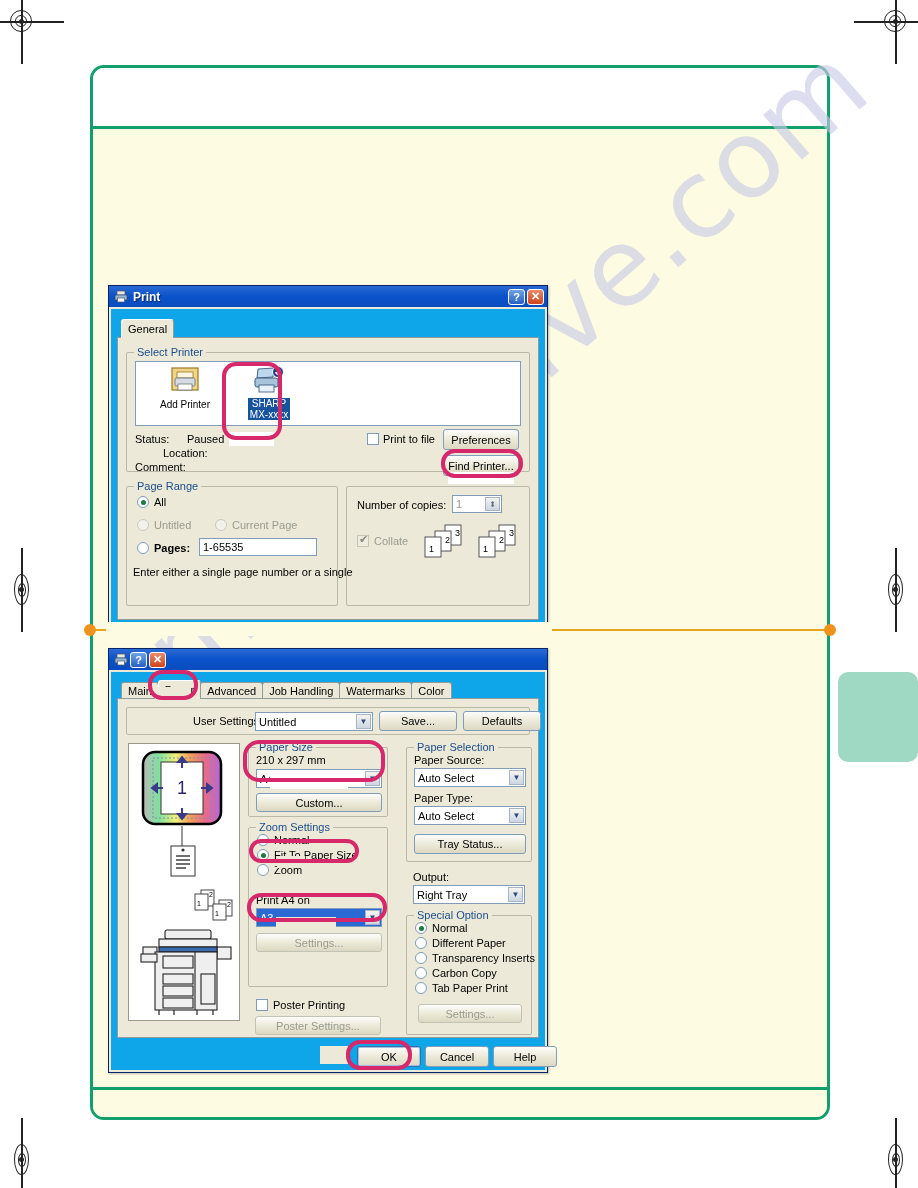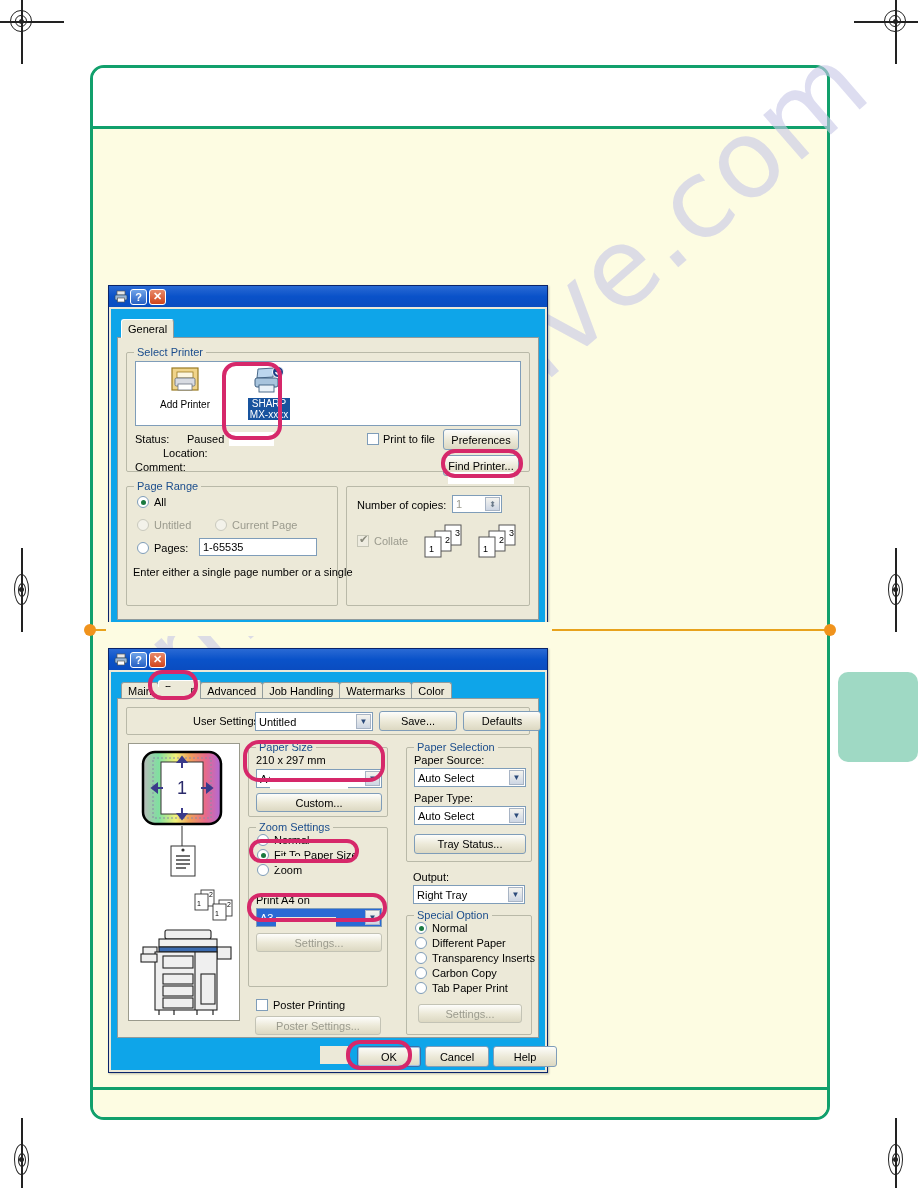--- a/index.html
+++ b/index.html
@@ -200,20 +200,21 @@
 
 <div class="dlg" style="left:108px;top:285px;width:440px;height:340px;">
   <div class="dlg-title">
     <span style="display:inline-flex;">
       <svg width="14" height="13" viewBox="0 0 14 13">
           <rect x="3" y="1" width="8" height="4" fill="#e8e8e8" stroke="#555" stroke-width=".7"></rect>
           <rect x="1" y="5" width="12" height="5" rx="1" fill="#9ab6d6" stroke="#2a4a6a" stroke-width=".7"></rect>
           <rect x="3.5" y="8" width="7" height="4" fill="#fff" stroke="#555" stroke-width=".7"></rect>
         </svg>
     </span>
+    <span class="ttl">Print</span>
     <span class="tbtn help">?</span>
     <span class="tbtn close">✕</span>
   </div>
   <div class="dlg-body">
 
     <div class="tabstrip" style="left:10px;top:10px;">
       <div class="tab active">
         <span>General</span>
       </div>
     </div>
@@ -271,21 +272,21 @@
         <div class="radio on" style="left:10px;top:9px;"></div>
         <span class="lbl" style="left:27px;top:9px;">All</span>
 
         <div class="radio dim" style="left:10px;top:32px;"></div>
         <span class="lbl dim" style="left:27px;top:32px;">Untitled</span>
 
         <div class="radio dim" style="left:88px;top:32px;"></div>
         <span class="lbl dim" style="left:105px;top:32px;">Current Page</span>
 
         <div class="radio" style="left:10px;top:55px;"></div>
-        <span class="lbl" style="left:27px;top:55px;">Pages:</span>
+        <span class="lbl" style="left:27px;top:55px;font-weight:bold;">Pages:</span>
         <div class="txtbox" style="left:72px;top:51px;width:118px;height:18px;">
           <span>1-65535</span>
         </div>
 
         <span class="lbl" style="left:6px;top:79px;">Enter either a single page number or a single</span>
       </div>
 
       <div class="grp" style="left:228px;top:148px;width:184px;height:120px;">
         <span class="lbl" style="left:10px;top:12px;">Number of copies:</span>
         <div class="txtbox" style="left:105px;top:8px;width:50px;height:18px;color:#9b9b8e;">

